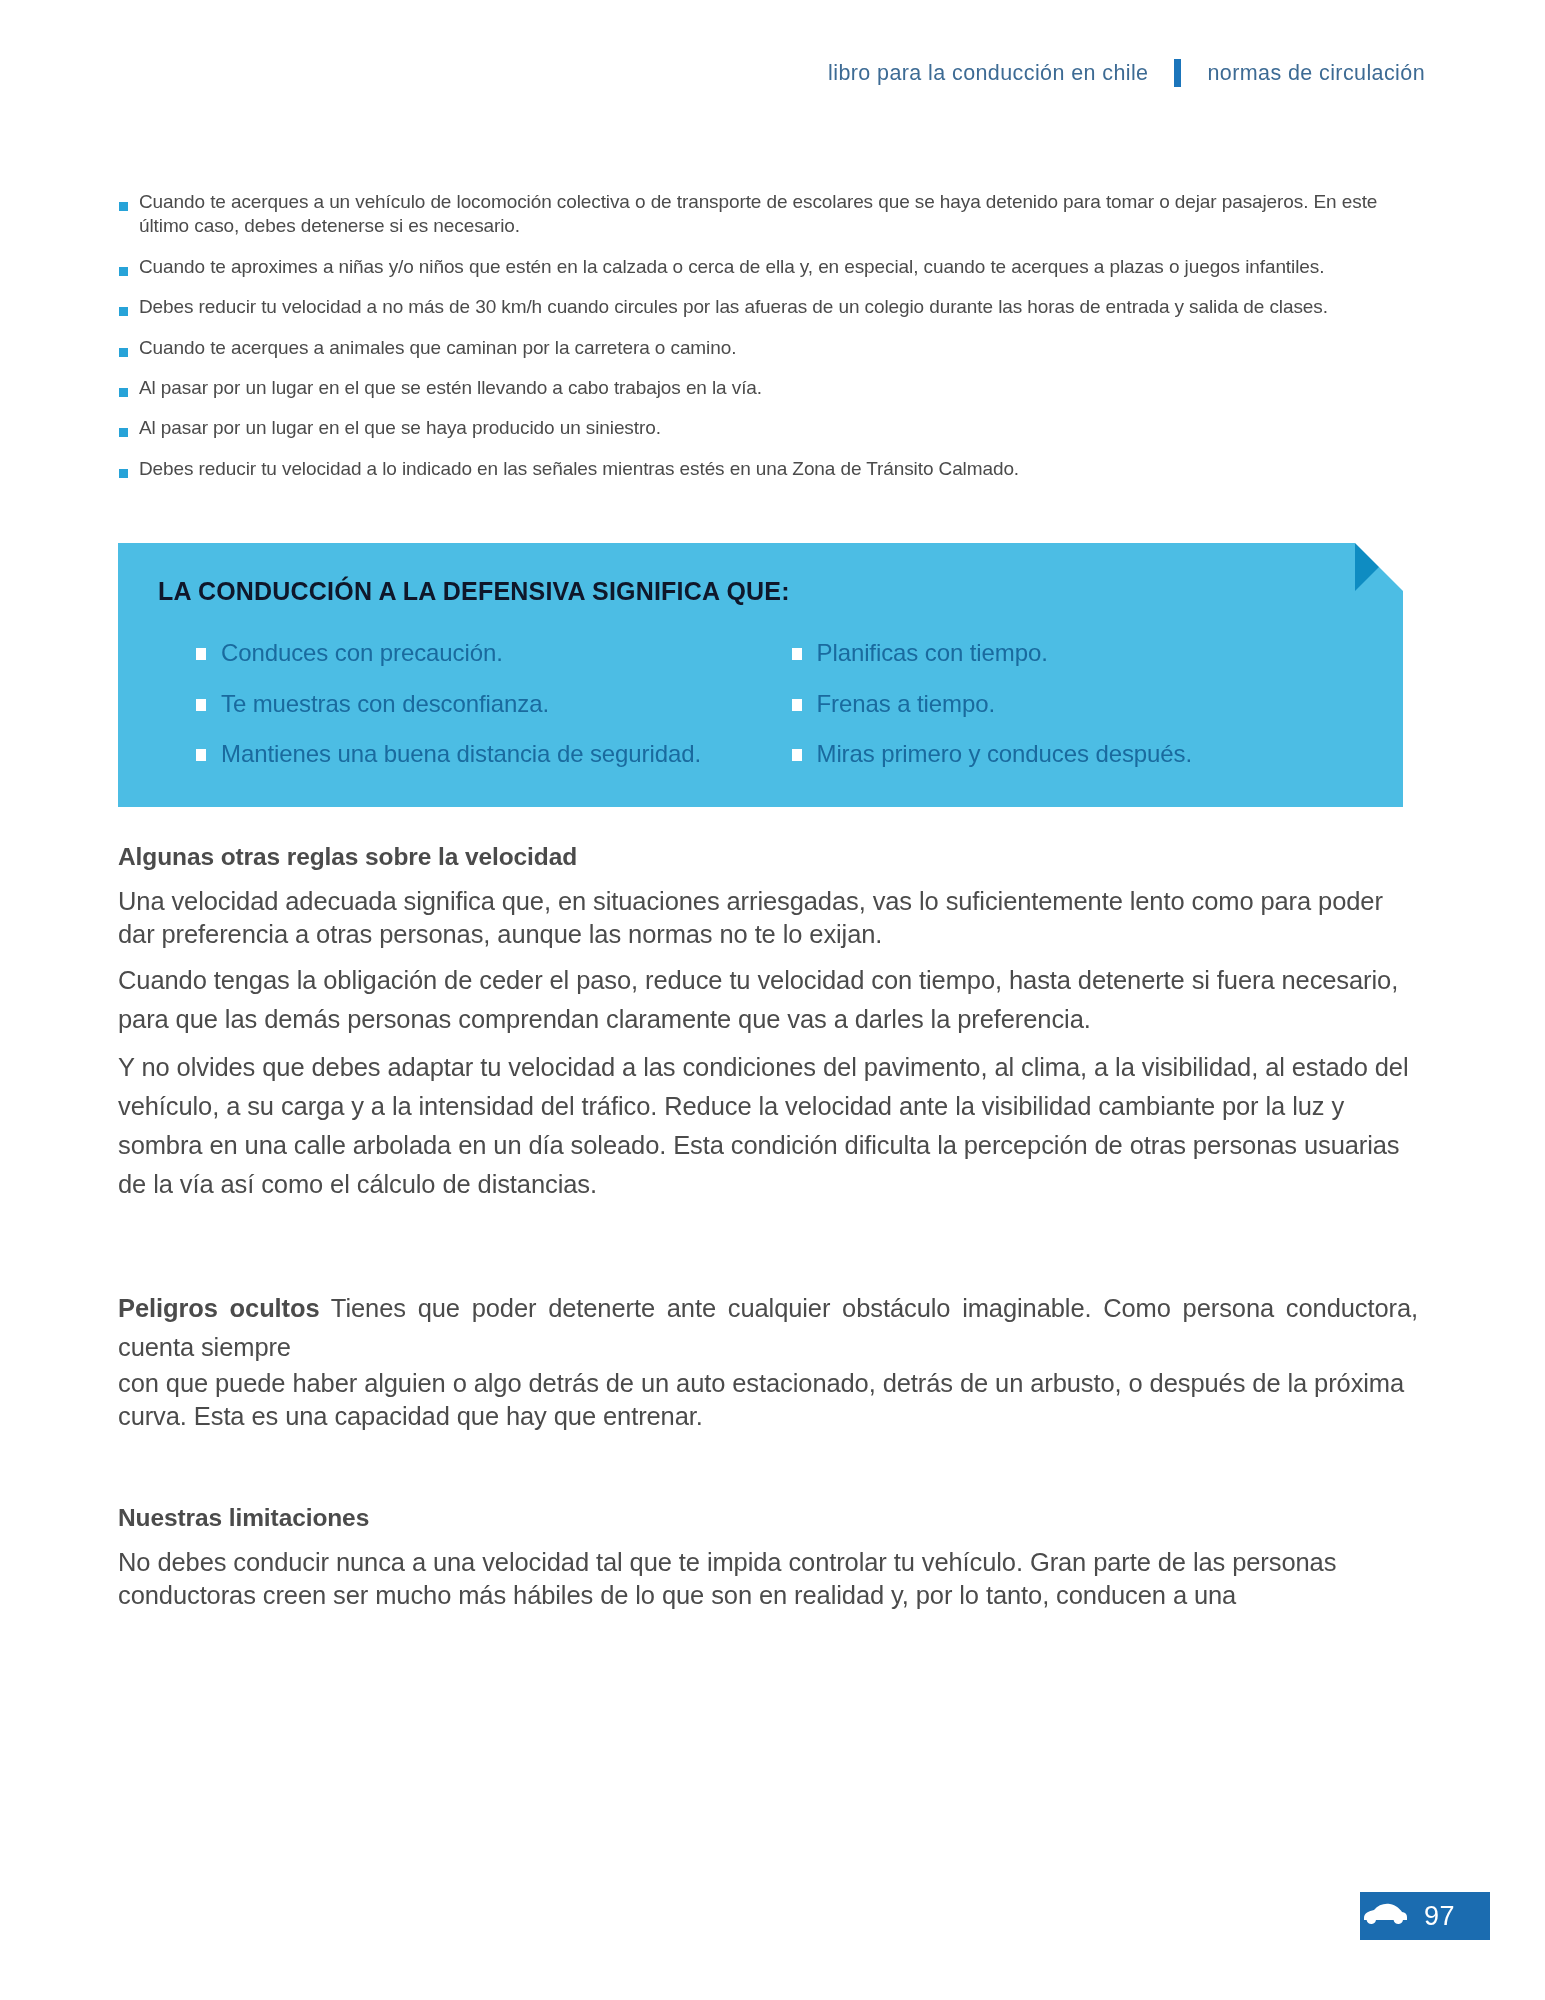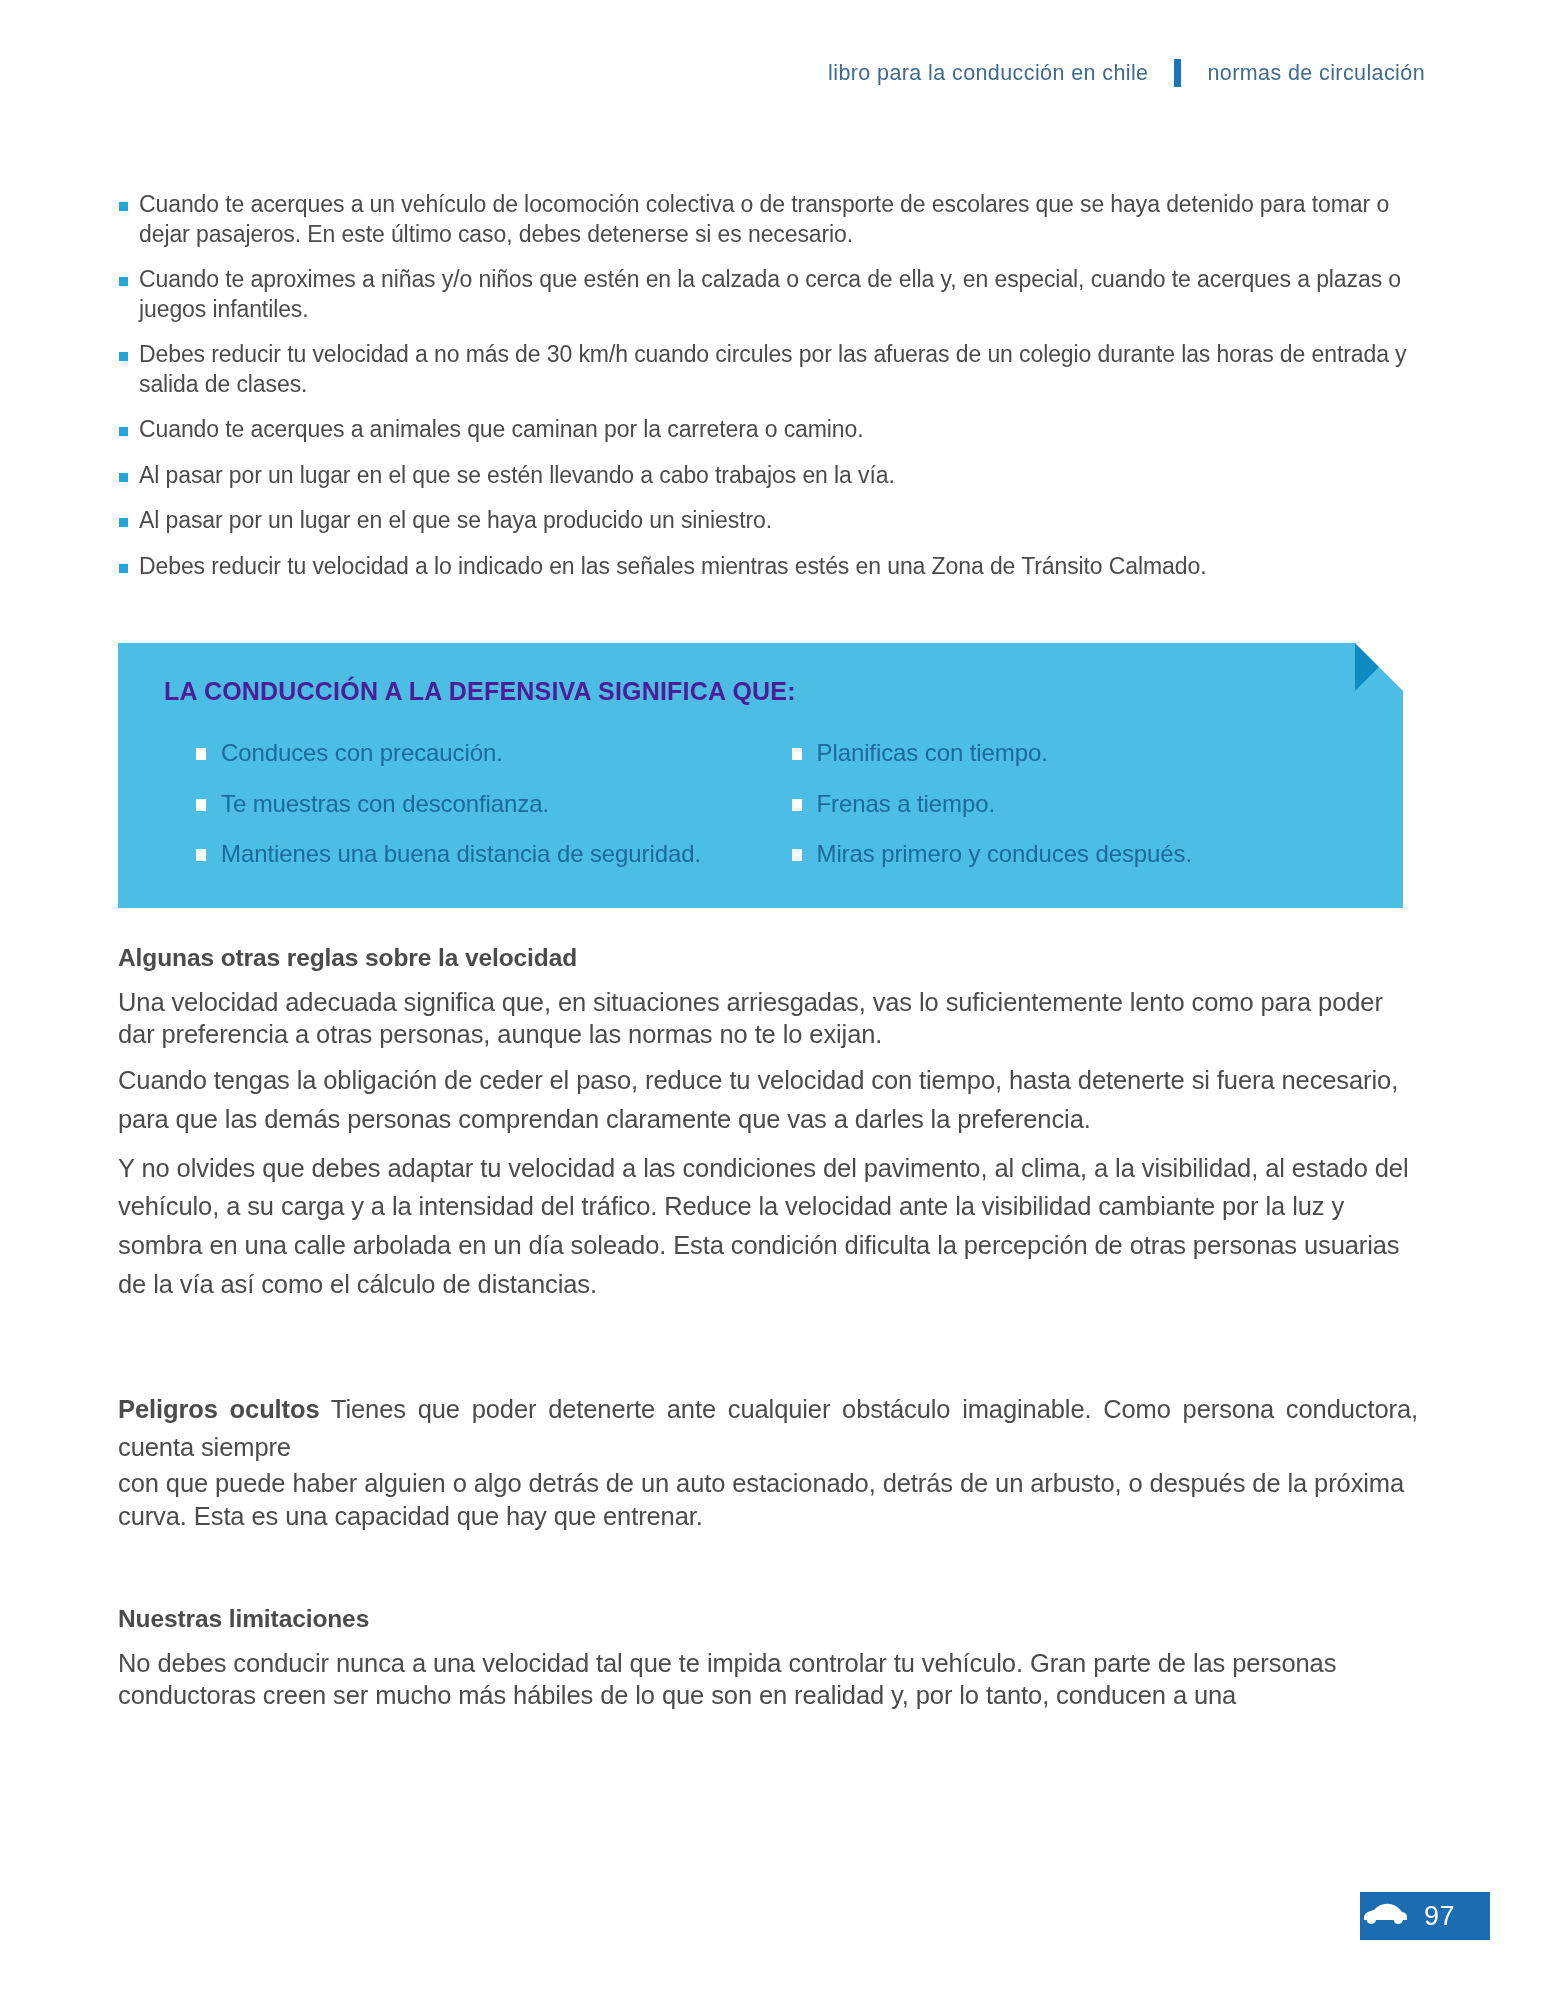--- a/index.html
+++ b/index.html
@@ -58,21 +58,21 @@
   
   .bullet-list {
     list-style: none;
     margin: 0;
     padding: 0;
   }
   .bullet-item {
     position: relative;
     padding-left: 21px;
     margin-bottom: 16px;
-    font-size: 23px;
+    font-size: 19px;
     line-height: 1.285;
     color: #4b4b4b;
     letter-spacing: -0.1px;
   }
   .bullet-item:last-child { margin-bottom: 0; }
   .bullet-item .sq {
     position: absolute;
     left: 1px;
     top: 12px;
     width: 9px;
@@ -107,23 +107,23 @@
     top: 0;
     right: 0;
     width: 0;
     height: 0;
     border-right: 48px solid #ffffff;
     border-bottom: 48px solid transparent;
   }
   .callout-title {
     font-size: 25px;
     font-weight: bold;
-    color: #4c1d95;
+    color: #0f172a;
     letter-spacing: 0.2px;
-    margin: 0 0 34px 6px;
+    margin: 0 0 34px 0;
   }
   .callout-grid {
     display: grid;
     grid-template-columns: 1fr 1fr;
     column-gap: 0px;
     row-gap: 26px;
     padding-left: 38px;
     gap: 24px;
   }
   .callout-item {

